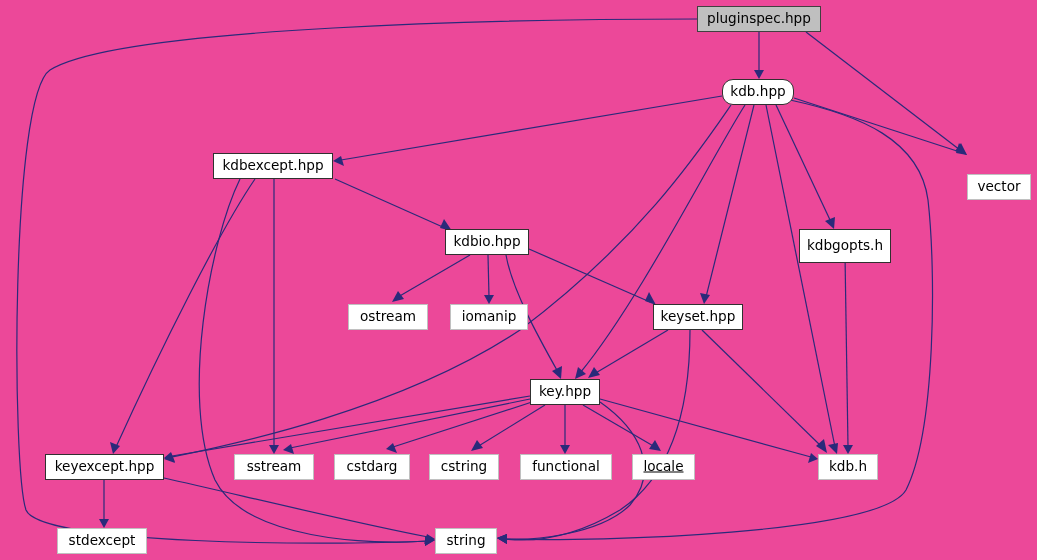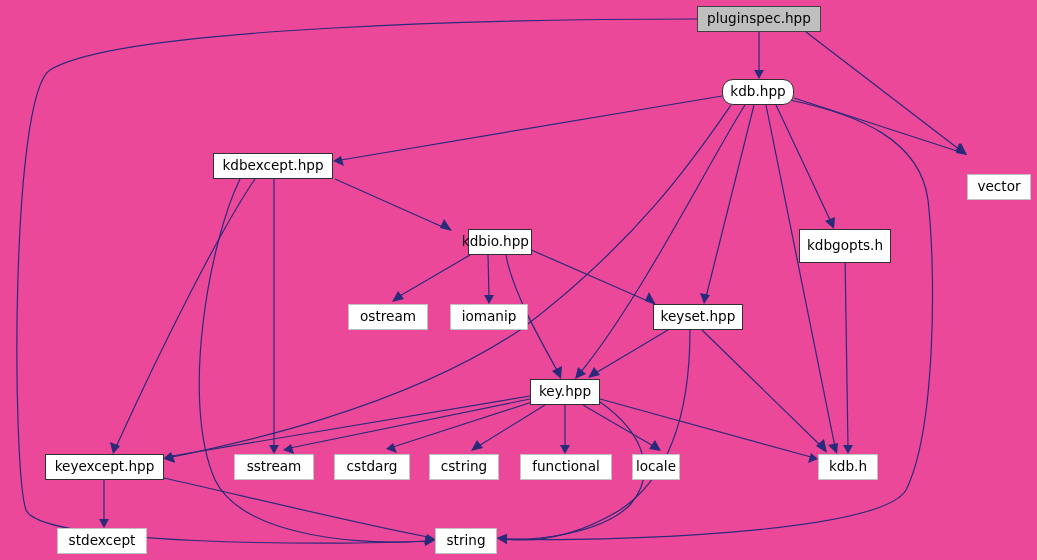--- a/index.html
+++ b/index.html
@@ -134,21 +134,21 @@
       </div>
       <div class="node project" style="left: 722px; top: 79px; width: 72px; height: 26px; border-radius: 11px;">
         <span class="node-label">kdb.hpp</span>
       </div>
       <div class="node project" style="left: 213px; top: 153px; width: 120px; height: 26px;">
         <span class="node-label">kdbexcept.hpp</span>
       </div>
       <div class="node system" style="left: 967px; top: 154px; width: 64px; height: 26px; margin-top: 20px;">
         <span class="node-label">vector</span>
       </div>
-      <div class="node project" style="left: 468px; top: 229px; width: 64px; height: 26px; justify-content: flex-end;">
+      <div class="node project" style="left: 445px; top: 229px; width: 84px; height: 26px;">
         <span class="node-label">kdbio.hpp</span>
       </div>
       <div class="node project" style="left: 799px; top: 229px; width: 92px; height: 34px;">
         <span class="node-label">kdbgopts.h</span>
       </div>
       <div class="node system" style="left: 348px; top: 304px; width: 80px; height: 26px;">
         <span class="node-label">ostream</span>
       </div>
       <div class="node system" style="left: 450px; top: 304px; width: 78px; height: 26px; align-items: center;">
         <span class="node-label">iomanip</span>
@@ -167,21 +167,21 @@
       </div>
       <div class="node system" style="left: 334px; top: 454px; width: 76px; height: 26px;">
         <span class="node-label">cstdarg</span>
       </div>
       <div class="node system" style="left: 429px; top: 454px; width: 70px; height: 26px;">
         <span class="node-label">cstring</span>
       </div>
       <div class="node system" style="left: 520px; top: 454px; width: 92px; height: 26px;">
         <span class="node-label">functional</span>
       </div>
-      <div class="node system" style="left: 632px; top: 454px; width: 48px; height: 26px;">
+      <div class="node system" style="left: 632px; top: 454px; width: 63px; height: 26px; text-decoration: underline;">
         <span class="node-label">locale</span>
       </div>
       <div class="node system" style="left: 818px; top: 454px; width: 60px; height: 26px;">
         <span class="node-label">kdb.h</span>
       </div>
       <div class="node system" style="left: 57px; top: 528px; width: 90px; height: 26px;">
         <span class="node-label">stdexcept</span>
       </div>
       <div class="node system" style="left: 435px; top: 528px; width: 62px; height: 26px;">
         <span class="node-label">string</span>

